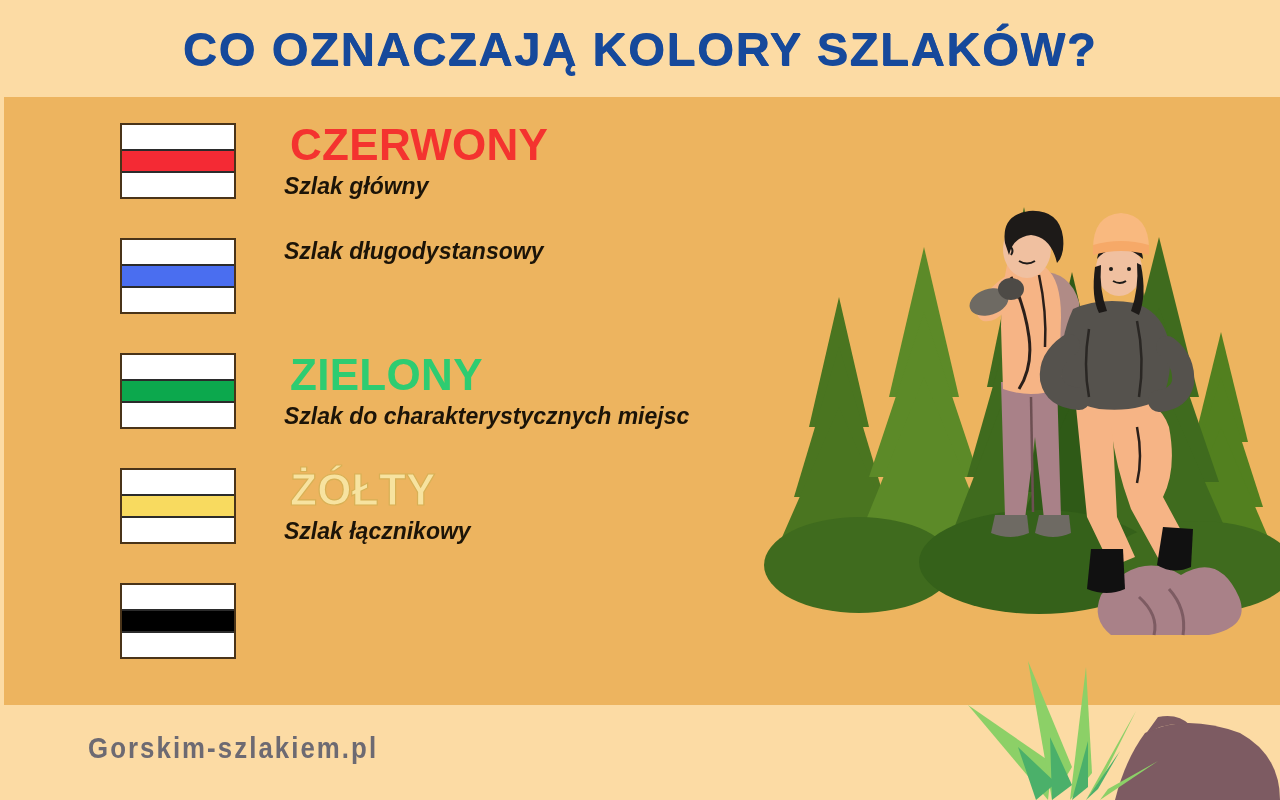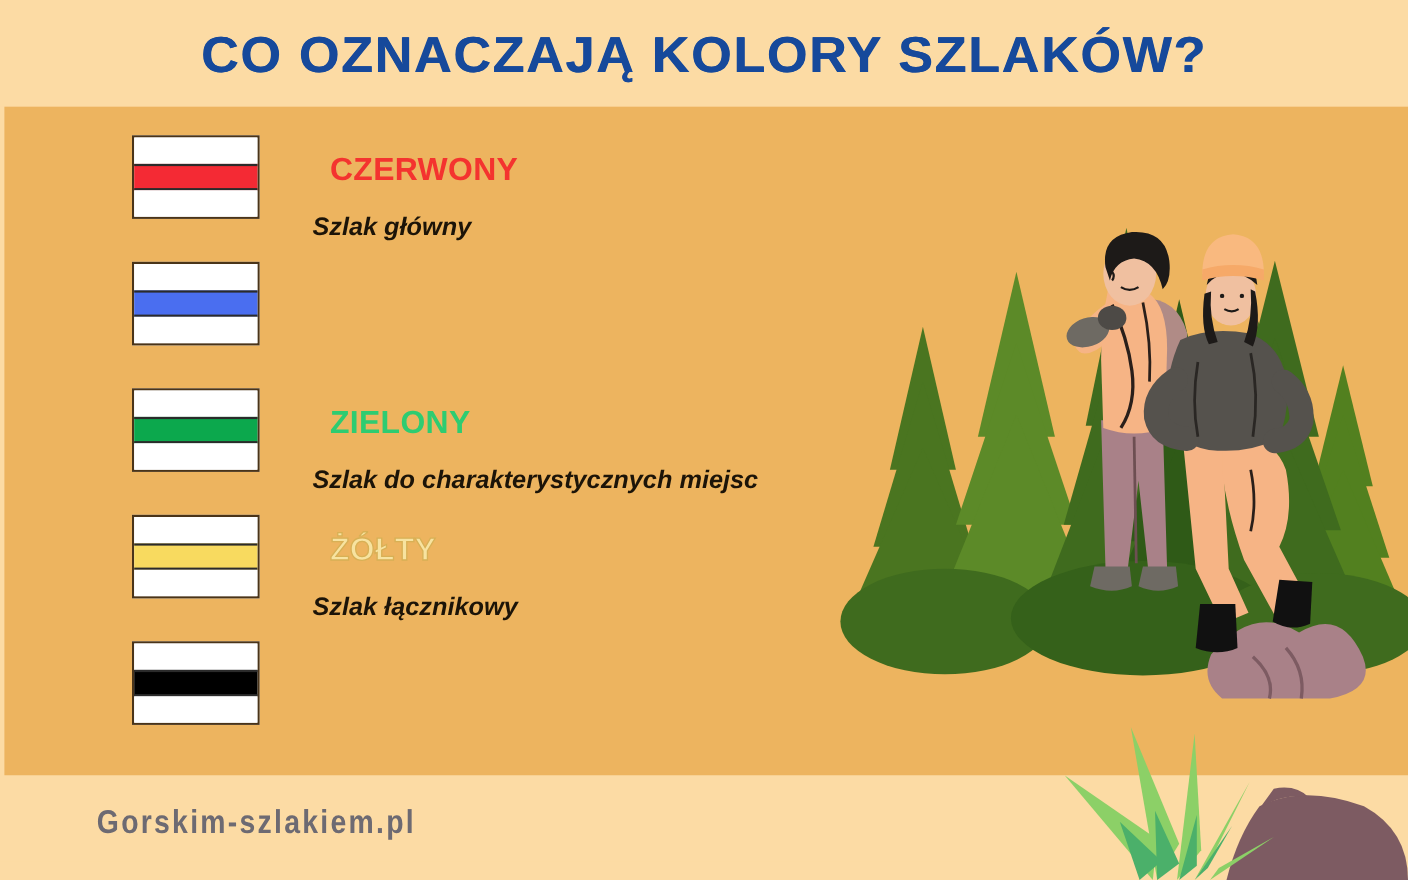--- a/index.html
+++ b/index.html
@@ -86,25 +86,25 @@
     border-top: 2px solid #2b2b2b;
     border-bottom: 2px solid #2b2b2b;
     box-sizing: border-box;
   }
   .legend-text {
     position: absolute;
     left: 164px;
     top: 0;
   }
   .legend-name {
-    font-size: 29px;
+    font-size: 44px;
     font-weight: bold;
     line-height: 40px;
     letter-spacing: 0.3px;
-    margin: 16px;
+    margin: 6px;
     white-space: nowrap;
   }
   .legend-desc {
     font-size: 23px;
     font-weight: bold;
     color: #1c1408;
     line-height: 30px;
     margin: 2px 0 0 0;
     white-space: nowrap;
     font-style: italic;
@@ -287,20 +287,21 @@
       </div>
     </div>
 
     <div class="legend-row">
       <div class="marker">
         <div class="band"></div>
         <div class="band stripe" style="background:#4a6ef0"></div>
         <div class="band"></div>
       </div>
       <div class="legend-text">
+        <div class="legend-desc">Szlak długodystansowy</div>
       </div>
     </div>
 
     <div class="legend-row">
       <div class="marker">
         <div class="band"></div>
         <div class="band stripe" style="background:#0ca84d"></div>
         <div class="band"></div>
       </div>
       <div class="legend-text">

